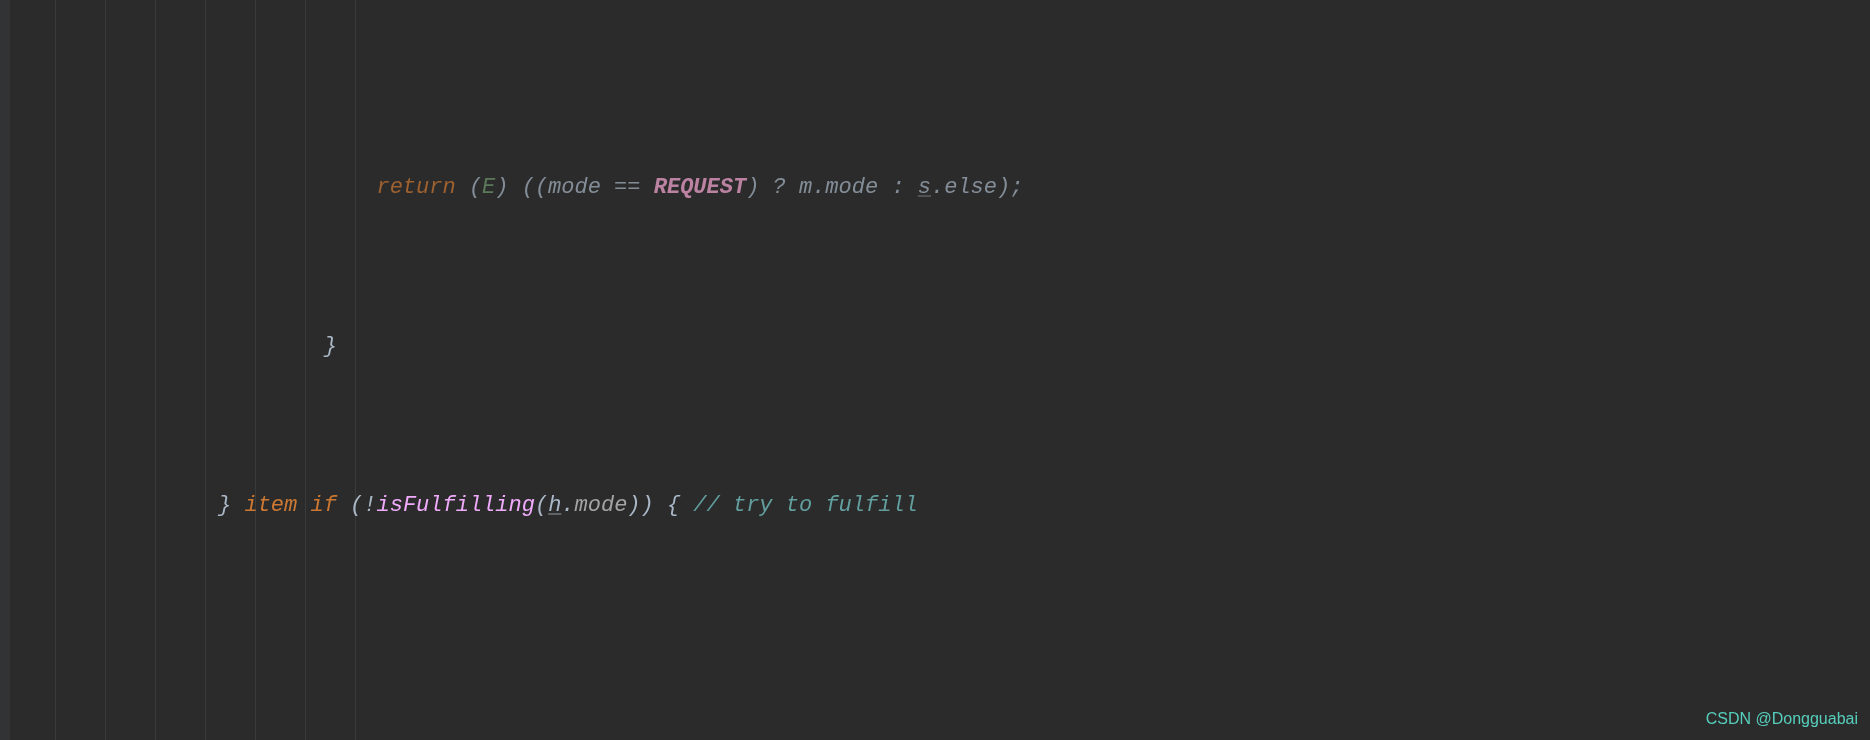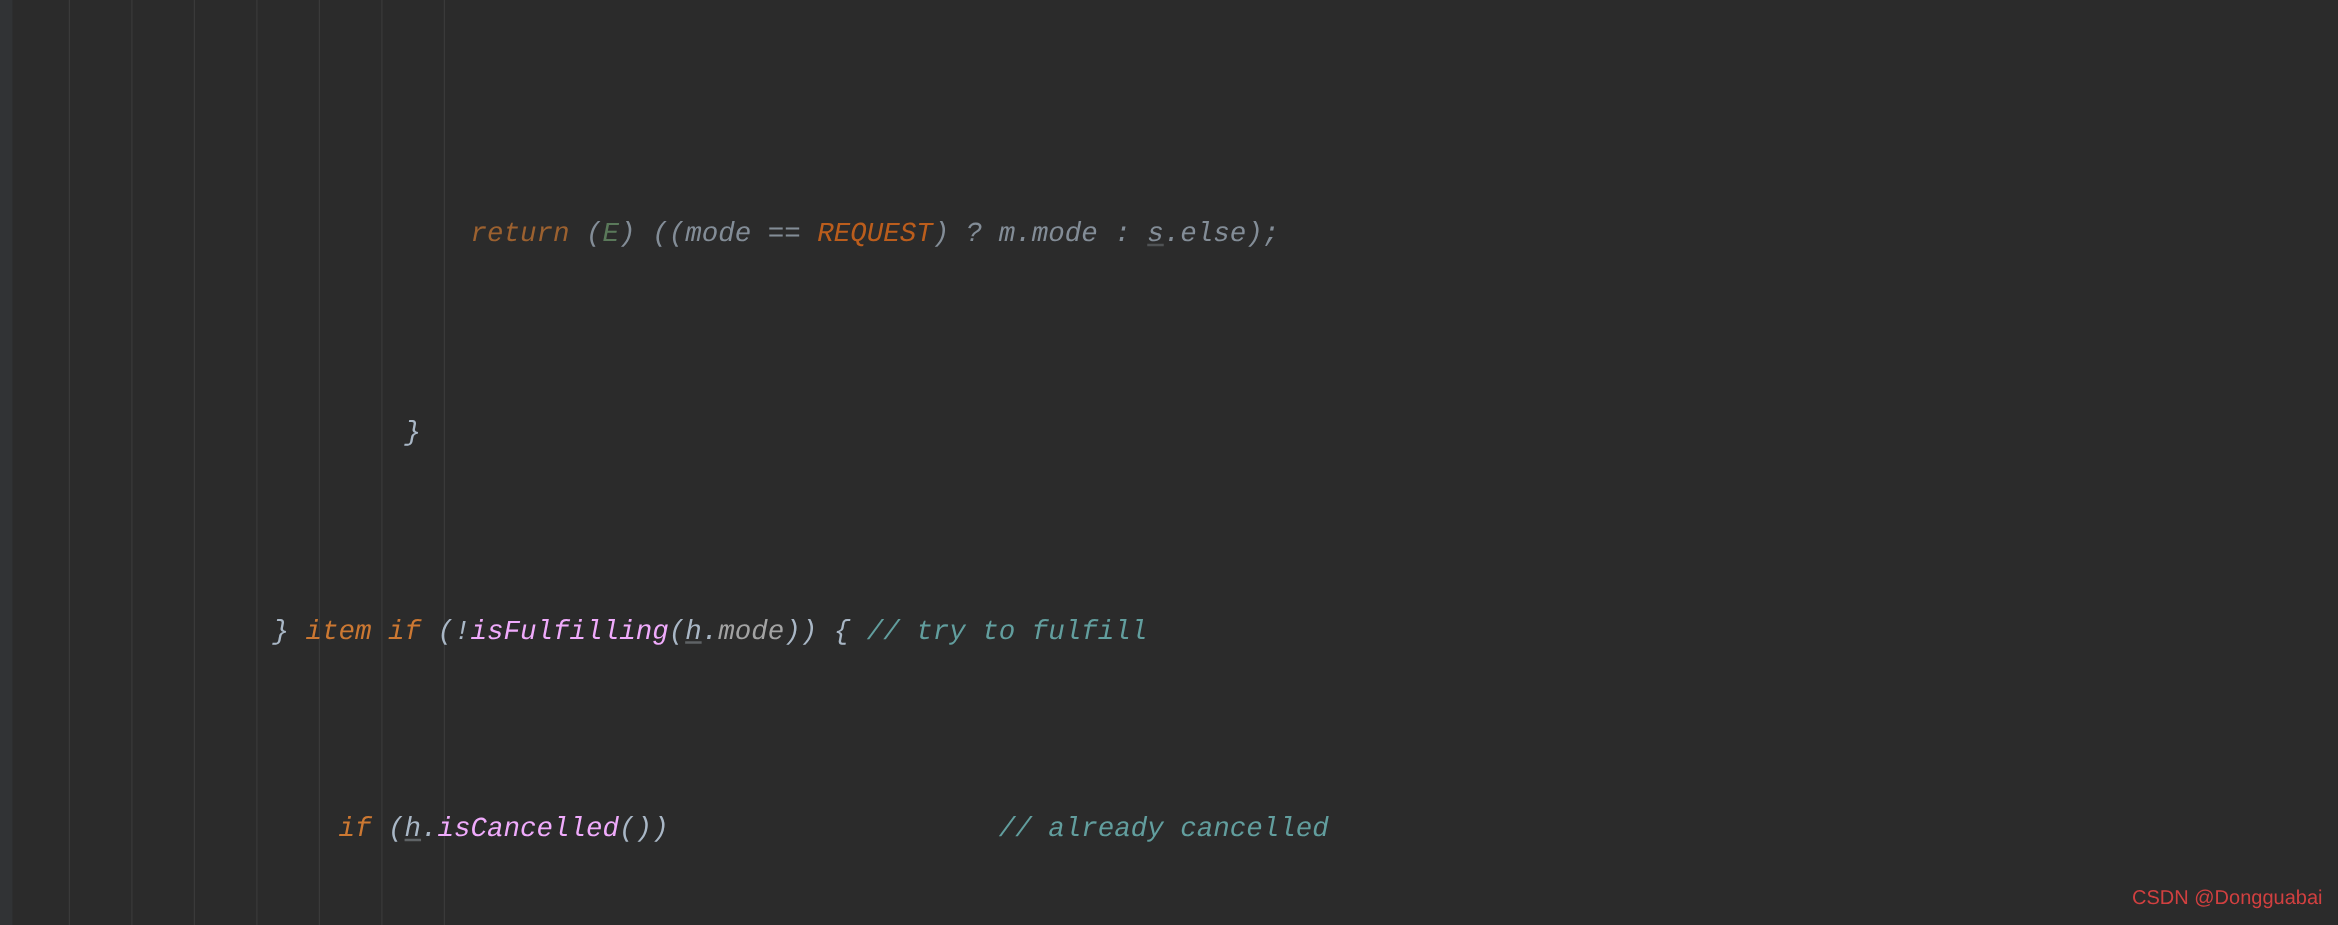--- a/index.html
+++ b/index.html
@@ -44,29 +44,29 @@
   }
   .line {
     padding-left: 20px;
     height: 40px;
     line-height: 40px;
     position: relative;
   }
   .kw { color: #cc7832; }
   .method { color: #f0abfc; font-style: italic; }
   .comment { color: #629e9e; font-style: italic; }
-  .const { color: #f97316; font-style: italic; }
+  .const { color: #f9a8d4; font-style: italic; font-weight: bold; }
   .purple { color: #a3a3a3; font-style: italic; }
   .under { text-decoration: underline; text-decoration-color: #5f6366;}
   .e-type { color: #6f9b6f; font-style: italic;}
   .watermark {
     position: absolute;
     right: 12px;
     bottom: 6px;
-    color: #ef4444;
+    color: #5eead4;
     font-size: 16px;
     font-style: normal;
     font-family: Arial, sans-serif;
     opacity: 0.85;
   }
 </style>
 </head>
 <body>
 
 <div class="editor">
@@ -80,21 +80,20 @@
     <div class="vguide" style="left:305px"></div>
     <div class="vguide" style="left:355px"></div>
   </div>
 
   <div class="line" style="margin-top:-30px;opacity:0.7"><span>                           </span><span class="kw">return</span><span> (</span><span class="e-type">E</span><span>) ((mode == </span><span class="const">REQUEST</span><span>) ? m.mode : </span><span class="under">s</span><span>.else);</span></div>
 
   <div class="line"><span>                       </span><span>}</span></div>
 
   <div class="line"><span>               </span><span>} </span><span class="kw">item if</span><span> (!</span><span class="method">isFulfilling</span><span>(</span><span class="under">h</span><span>.</span><span class="purple">mode</span><span>)) { </span><span class="comment">// try to fulfill</span></div>
 
-  <div class="line"><span>                   </span><span class="kw">if</span><span> (</span><span class="under">h</span><span>.</span><span class="method">isCancelled</span><span>())</span><span>                    </span><span class="comment">// already cancelled</span></div>
 
   
 
   
 
   
 
   
 
   

